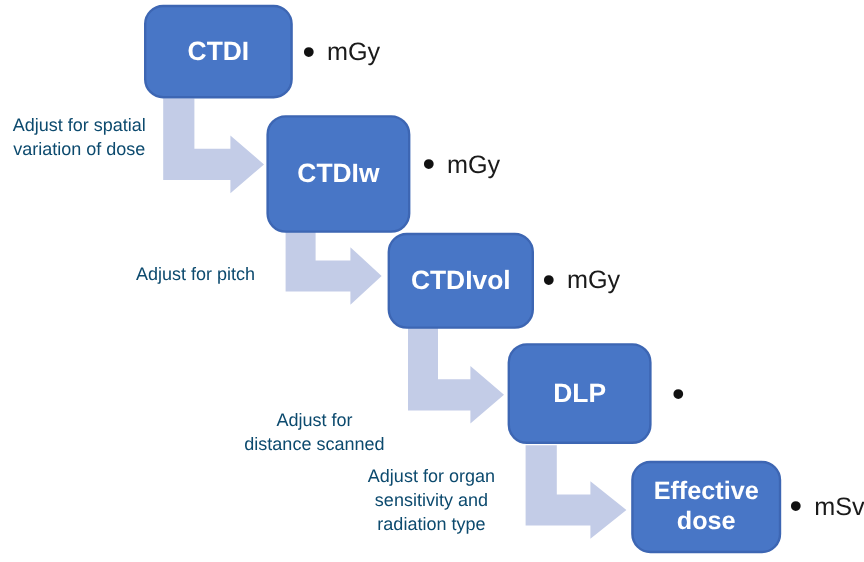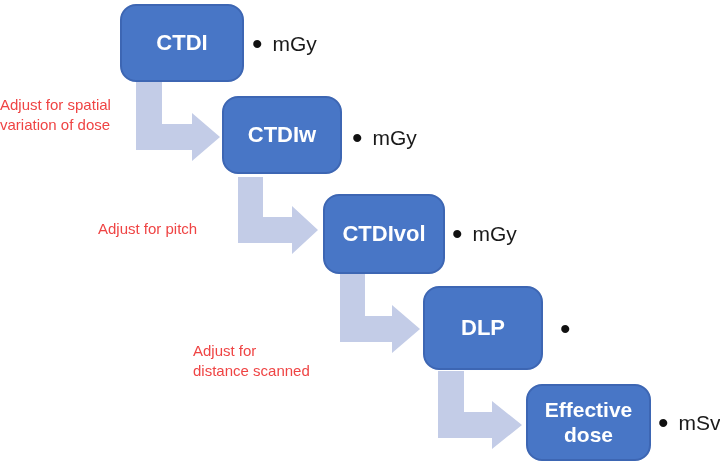--- a/index.html
+++ b/index.html
@@ -30,21 +30,21 @@
     font-weight: 600;
     display: flex;
     align-items: center;
     justify-content: center;
     text-align: center;
     line-height: 1.15;
     box-sizing: border-box;
     padding: 11px 8px;
   }
   .box1 { left: 120px; top: 4px;   width: 124px; height: 78px; }
-  .box2 { left: 222px; top: 96px;  width: 120px; height: 78px; }
+  .box2 { left: 222px; top: 96px;  width: 120px; height: 98px; }
   .box3 { left: 323px; top: 194px; width: 122px; height: 80px; }
   .box4 { left: 423px; top: 286px; width: 120px; height: 84px; }
   .box5 { left: 526px; top: 384px; width: 125px; height: 77px; font-size: 21px; }
   .unit {
     position: absolute;
     display: flex;
     align-items: center;
     color: #1a1a1a;
     font-size: 21px;
     white-space: nowrap;
@@ -55,24 +55,24 @@
     margin-right: 10px;
     color: #111111;
   }
   .unit1 { left: 252px; top: 29px; }
   .unit2 { left: 352px; top: 123px; }
   .unit3 { left: 452px; top: 219px; }
   .unit4 { left: 560px; top: 314px; }
   .unit5 { left: 658px; top: 408px; }
   .arrow-label {
     position: absolute;
-    color: #ef4444;
+    color: #0c4a6e;
     font-size: 15px;
     line-height: 20px;
-    text-align: left;
+    text-align: center;
     white-space: pre-line;
   }
   .label1 { left: 0px;   top: 95px;  width: 132px; }
   .label2 { left: 98px;  top: 219px; width: 130px; }
   .label3 { left: 193px; top: 295px; width: 138px; margin-top: 46px; }
   .label4 { left: 293px; top: 388px; width: 133px; }
 </style>
 </head>
 <body>
 
@@ -109,14 +109,17 @@
   <div class="unit unit5">
     <span class="dot">•</span>
     <span>mSv</span>
   </div>
 
   <div class="arrow-label label1">Adjust for spatial
 variation of dose</div>
   <div class="arrow-label label2">Adjust for pitch</div>
   <div class="arrow-label label3">Adjust for
 distance scanned</div>
+  <div class="arrow-label label4">Adjust for organ
+sensitivity and
+radiation type</div>
 
 </div>
 
 </body></html>

